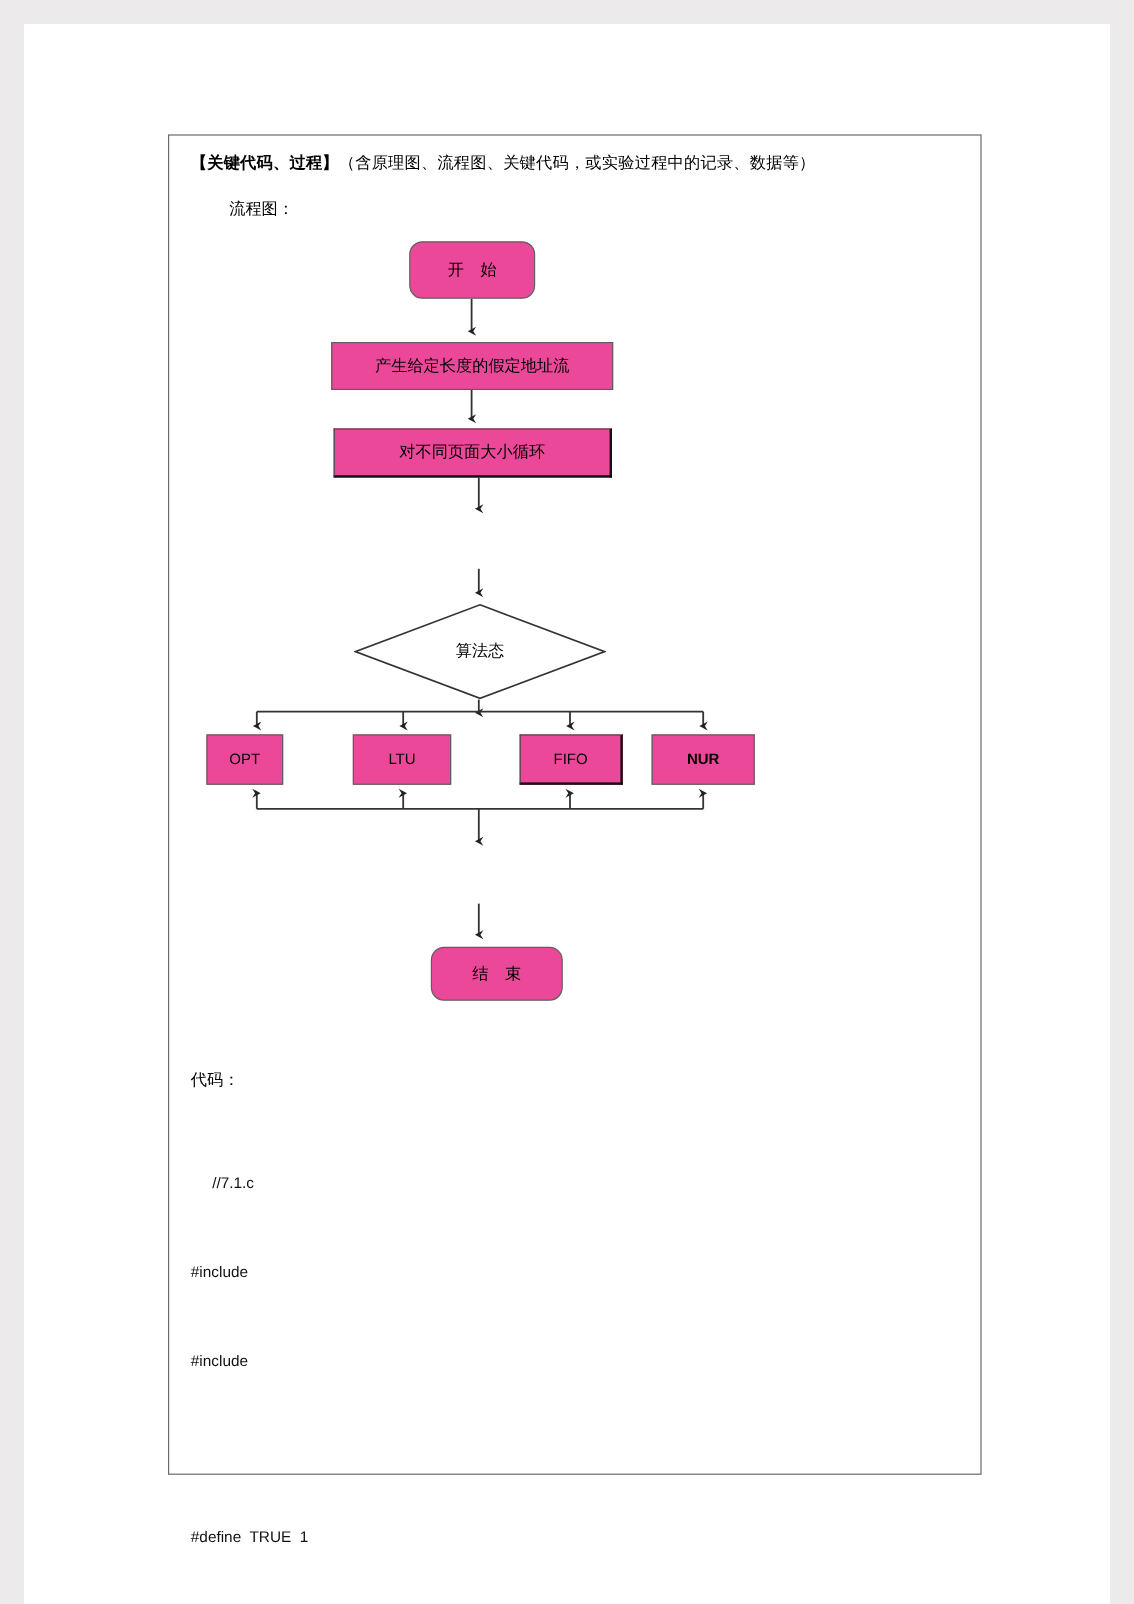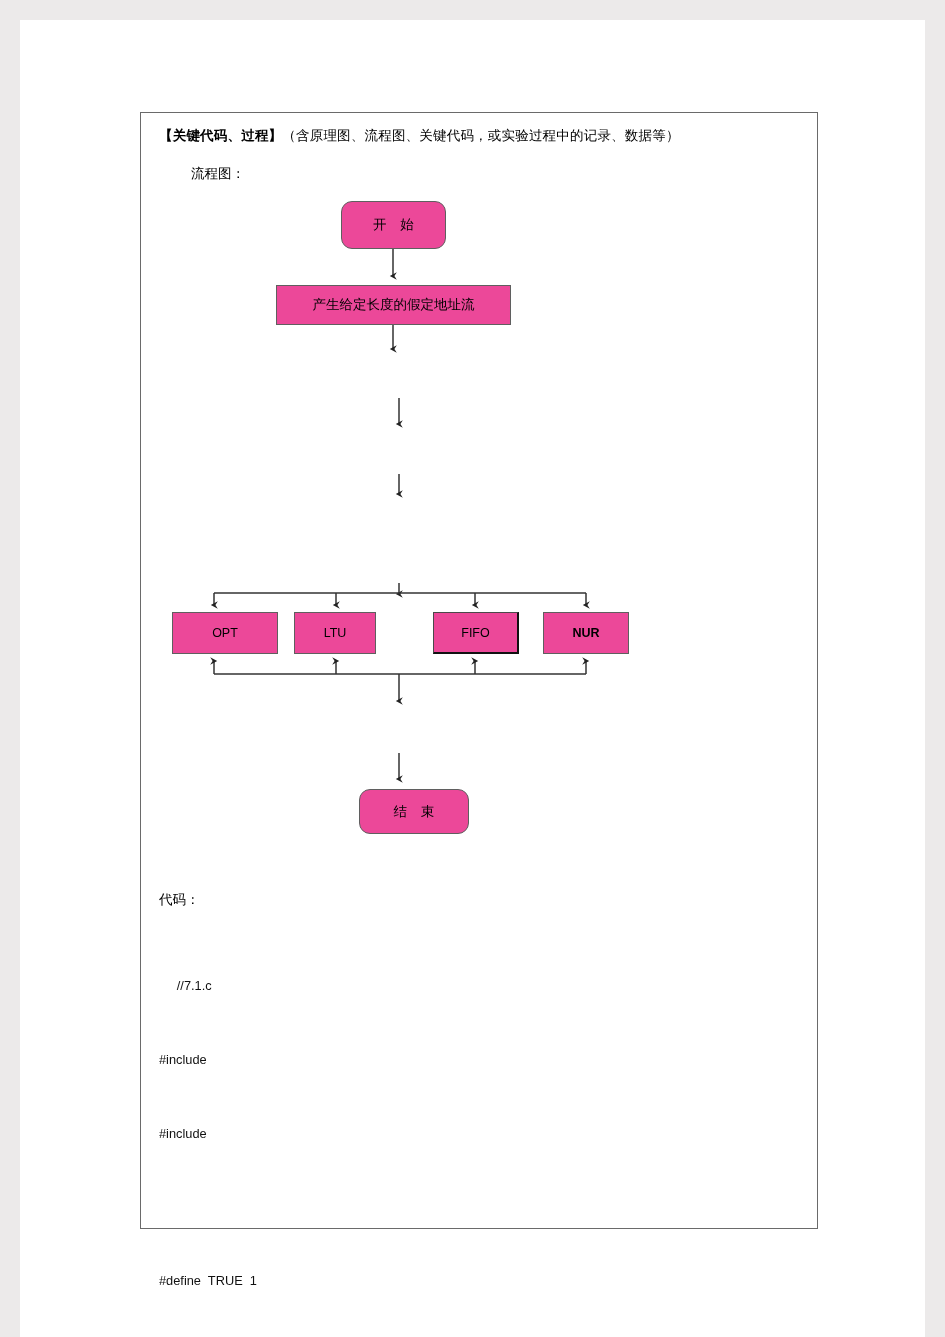--- a/index.html
+++ b/index.html
@@ -179,24 +179,33 @@
       </svg>
 
       <div class="node round" style="left:200px; top:88px; width:105px; height:48px;">
         <span class="sp">开 始</span>
       </div>
 
       <div class="node rect" style="left:135px; top:172px; width:235px; height:40px;align-items:center;">
         <span>产生给定长度的假定地址流</span>
       </div>
 
-
-
-
-      <div class="node rect small" style="left:31px; top:499px; width:106px; height:42px;">
+      <div class="node rect shadow" style="left:137px; top:244px; width:232px; height:41px;">
+        <span>对不同页面大小循环</span>
+      </div>
+
+
+      <div class="diamond-wrap" style="left:154px; top:390px; width:210px; height:80px;">
+        <svg width="210" height="80" viewBox="0 0 210 80">
+          <polygon points="105,1 209,40 105,79 1,40" fill="#ffffff" stroke="#333" stroke-width="1.4"></polygon>
+        </svg>
+        <div class="diamond-label">算法态</div>
+      </div>
+
+      <div class="node rect small" style="left:31px; top:499px; width:64px; height:42px;">
         <span>OPT</span>
       </div>
 
       <div class="node rect small" style="left:153px; top:499px; width:82px; height:42px;">
         <span>LTU</span>
       </div>
 
       <div class="node rect shadow small" style="left:292px; top:499px; width:86px; height:42px;">
         <span>FIFO</span>
       </div>

